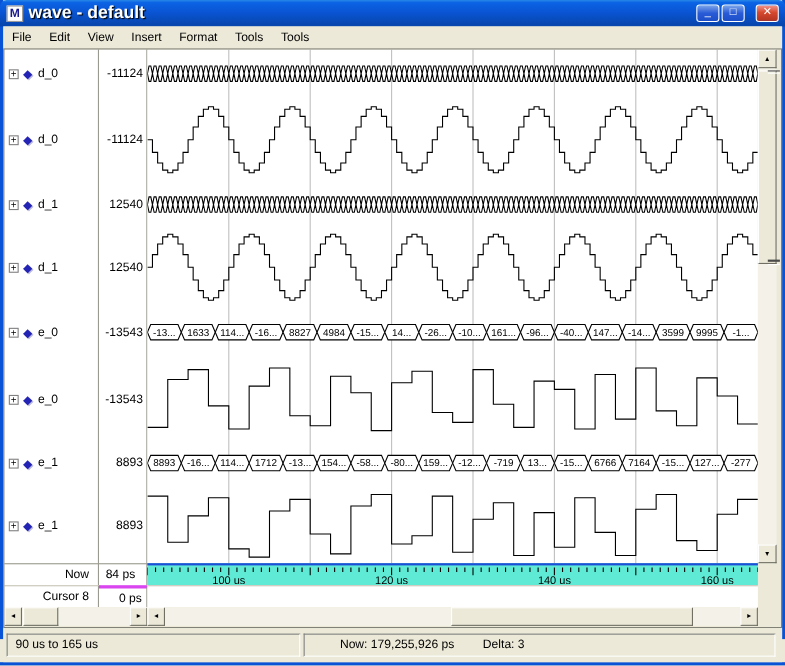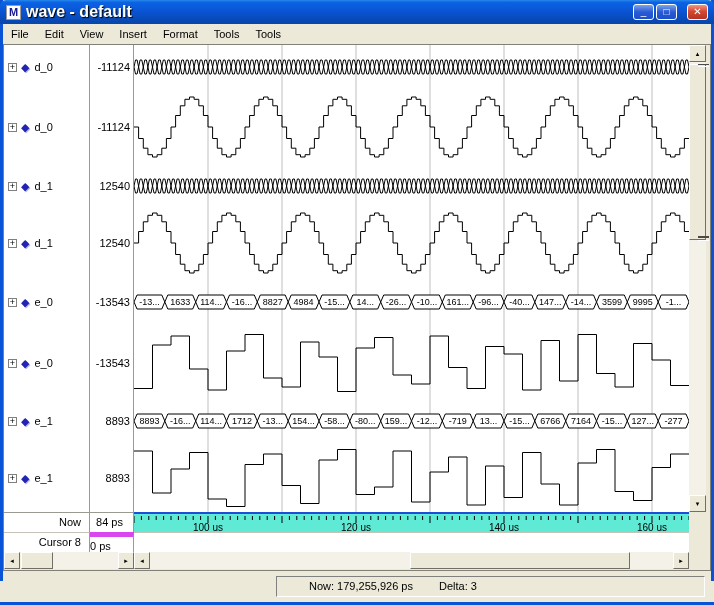--- a/index.html
+++ b/index.html
@@ -38,21 +38,21 @@
   .sigrow { position:absolute; left:8px; width:80px; height:16px; display:flex; align-items:center; font-size:11px; color:#000; }
   .plusbox { width:9px; height:9px; border:1px solid #808080; background:#fff; font-size:9px; line-height:7px; text-align:center; margin-right:4px; }
   .diamond { color:#2424b4; font-size:11px; margin-right:5px; text-shadow:1px 1px 0 #b9b9e0; }
   .signame { font-size:11px; }
   .sigval { position:absolute; left:90px; width:40px; height:16px; line-height:16px; font-size:11px; text-align:right; color:#000; }
 
   
   .now-cell-name   { position:absolute; left:4px;  top:512px; width:86px; height:20px; background:#fff; border-top:1px solid #9a9a90; border-right:1px solid #9a9a90; font-size:11px; line-height:19px; text-align:right; padding-right:8px; }
   .now-cell-val    { position:absolute; left:90px; top:512px; width:44px; height:20px; background:#fff; border-top:1px solid #9a9a90; border-right:1px solid #9a9a90; font-size:11px; line-height:19px; text-align:center; padding-right:4px; }
   .cur-cell-name   { position:absolute; left:4px;  top:532px; width:86px; height:20px; background:#fff; border-top:1px solid #c6c3b6; border-right:1px solid #9a9a90; font-size:11px; line-height:19px; text-align:right; padding-right:8px; }
-  .cur-cell-val    { position:absolute; left:90px; top:532px; width:44px; height:20px; background:#fff; border-top:5px solid #d946ef; border-right:1px solid #9a9a90; font-size:11px; line-height:19px; padding-right:4px; }
+  .cur-cell-val    { position:absolute; left:90px; top:532px; width:44px; height:20px; background:#fff; border-top:3px solid #d946ef; border-right:1px solid #9a9a90; font-size:11px; line-height:19px; text-align:right; padding-right:4px; }
   .ruler-box  { position:absolute; left:134px; top:512px; width:555px; height:20px; background:#5eead4; border-top:2px solid #1d4ed8; }
   .cursor-track { position:absolute; left:134px; top:532px; width:555px; height:20px; background:#fff; border-top:1px solid #c6c3b6; }
 
   
   .sb-btn { position:absolute; background:#ECE9D8; border:1px solid; border-color:#fff #716f64 #716f64 #fff;
     font-size:7px; text-align:center; color:#000; }
   .sb-track { position:absolute; background:#f4f2e8; }
   .sb-thumb { position:absolute; background:#ECE9D8; border:1px solid; border-color:#fff #716f64 #716f64 #fff; }
   .hsb-row { position:absolute; left:4px; top:552px; width:706px; height:17px; background:#ECE9D8; }
 
@@ -294,20 +294,21 @@
     <div class="sb-thumb" style="left:406px; top:0; width:220px; height:17px;"></div>
     <div class="sb-btn" style="left:669px; top:0; width:16px; height:17px; line-height:15px;">▸</div>
   </div>
 
   <div style="position:absolute; left:698px; top:64px; width:11px; height:3px; border-top:1px solid #4a4a4a; border-bottom:1px solid #fff;"></div>
   <div style="position:absolute; left:698px; top:236px; width:11px; height:5px; border-top:2px solid #4a4a4a; border-bottom:1px solid #fff;"></div>
 
   <div class="content-frame"></div>
 
   <div class="statusbar">
+    <div class="status-panel sp1">90 us to 165 us</div>
     <div class="status-panel sp2">
       <span>Now: 179,255,926 ps</span>
       <span>Delta: 3</span>
     </div>
   </div>
 
 <div class="sigrow" style="top:59px">
       <span class="plusbox">+</span>
       <span class="diamond">◆</span>
       <span class="signame">d_0</span>

